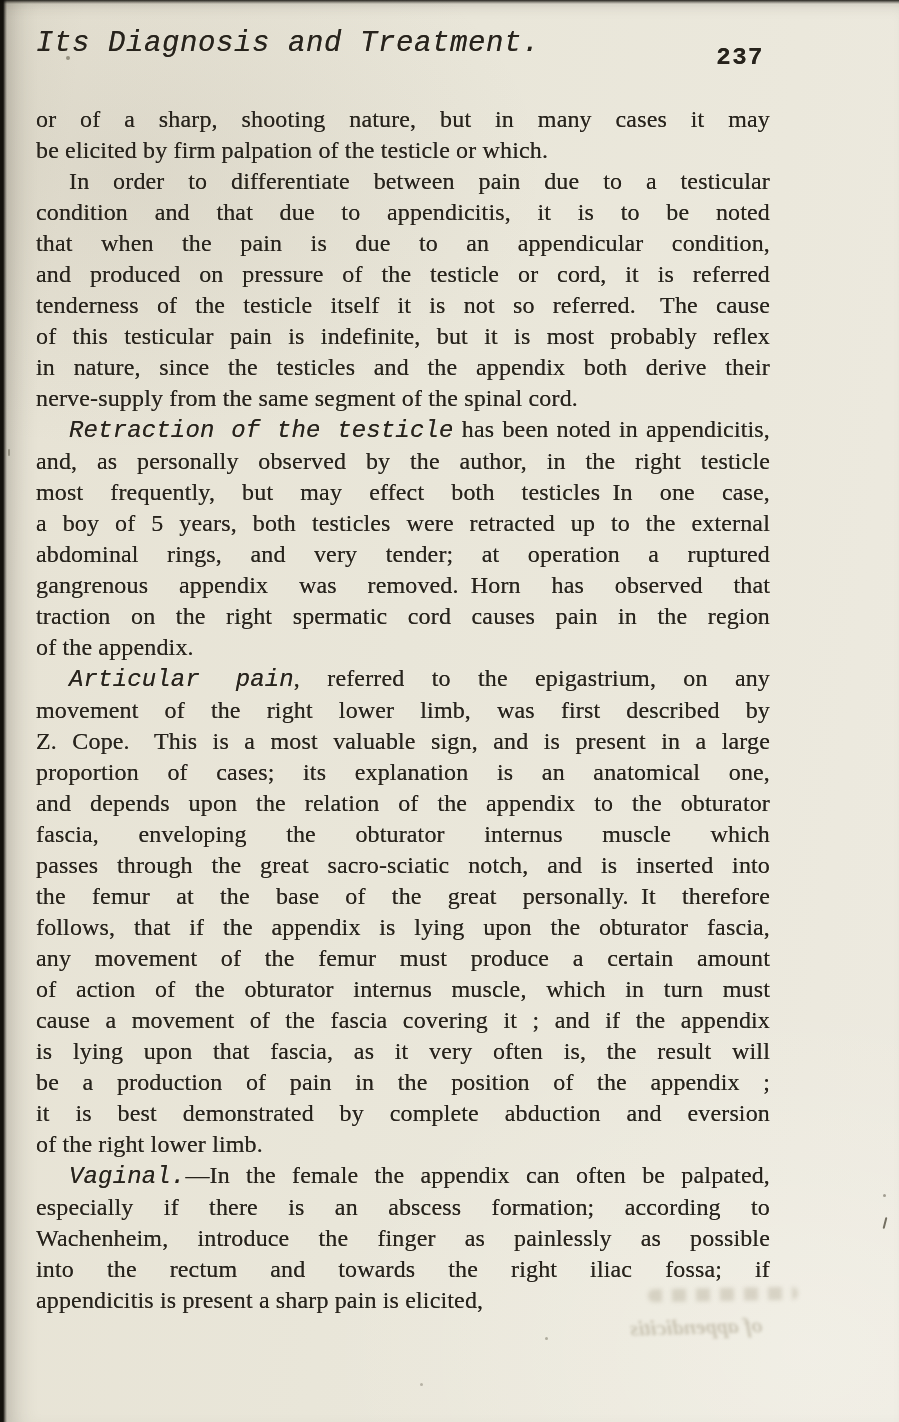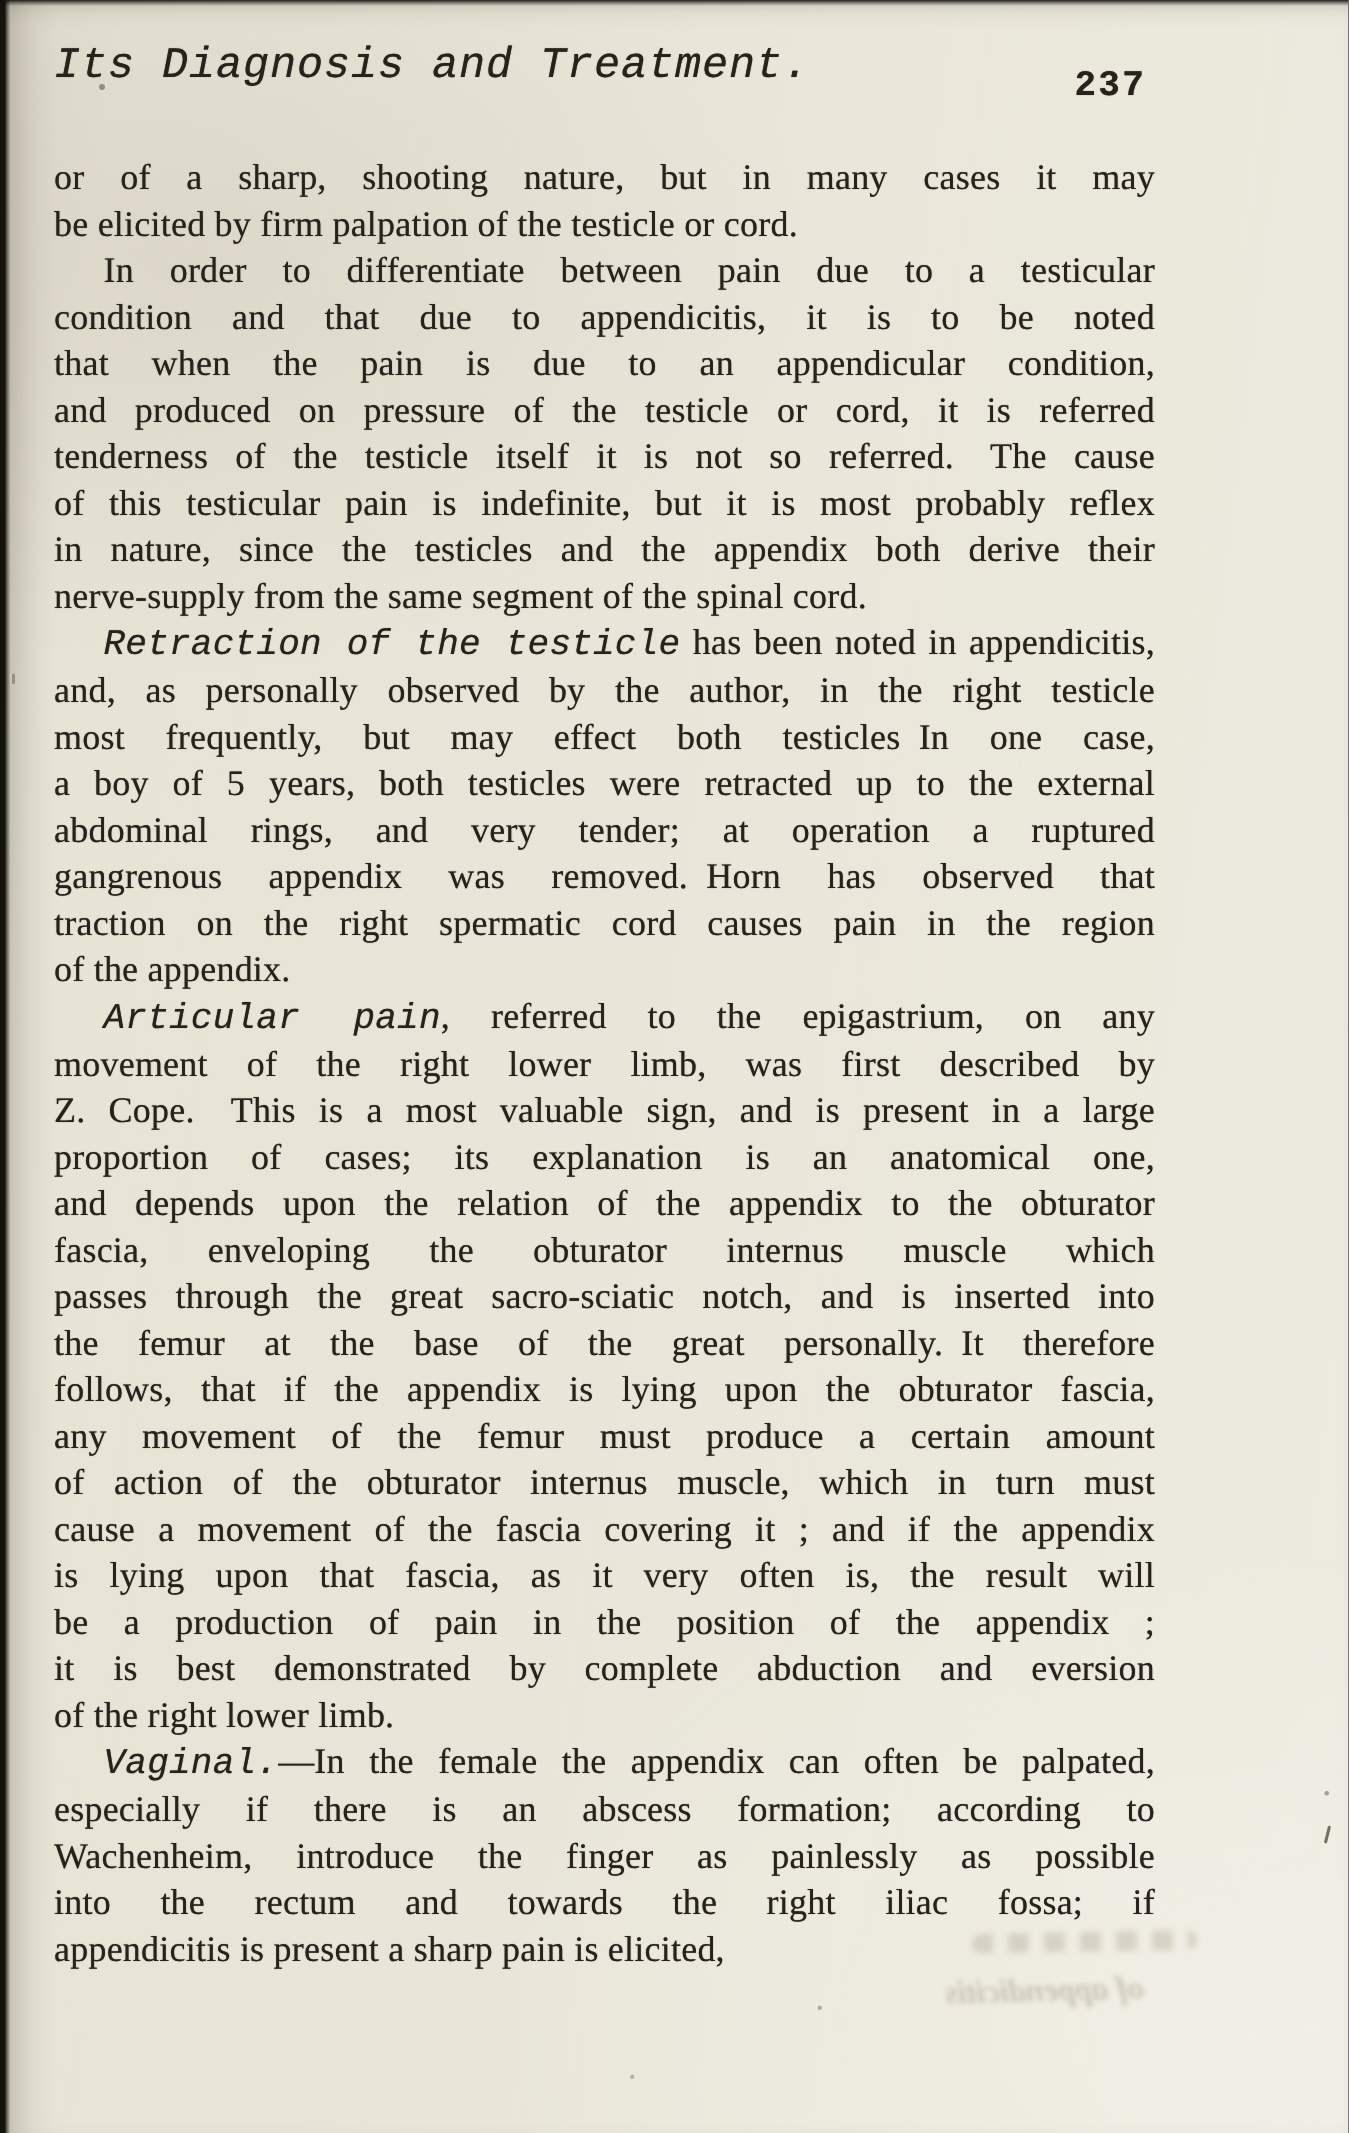--- a/index.html
+++ b/index.html
@@ -97,21 +97,21 @@
   <div class="edge-top"></div>
 
   <div class="running-head">
     <span>Its Diagnosis and Treatment.</span>
     <span class="page-number">237</span>
   </div>
 
   <div class="text-block">
       <div class="para">
         <div class="line"><span>or of a sharp, shooting nature, but in many cases it may</span></div>
-        <div class="line last"><span>be elicited by firm palpation of the testicle or cord.</span></div>
+        <div class="line last"><span>be elicited by firm palpation of the testicle or which.</span></div>
       </div>
       <div class="para">
         <div class="line indent"><span>In order to differentiate between pain due to a testicular</span></div>
         <div class="line"><span>condition and that due to appendicitis, it is to be noted</span></div>
         <div class="line"><span>that when the pain is due to an appendicular condition,</span></div>
         <div class="line"><span>and produced on pressure of the testicle or cord, it is referred</span></div>
         <div class="line"><span>tenderness of the testicle itself it is not so referred. The cause</span></div>
         <div class="line"><span>of this testicular pain is indefinite, but it is most probably reflex</span></div>
         <div class="line"><span>in nature, since the testicles and the appendix both derive their</span></div>
         <div class="line last"><span>nerve-supply from the same segment of the spinal cord.</span></div>

